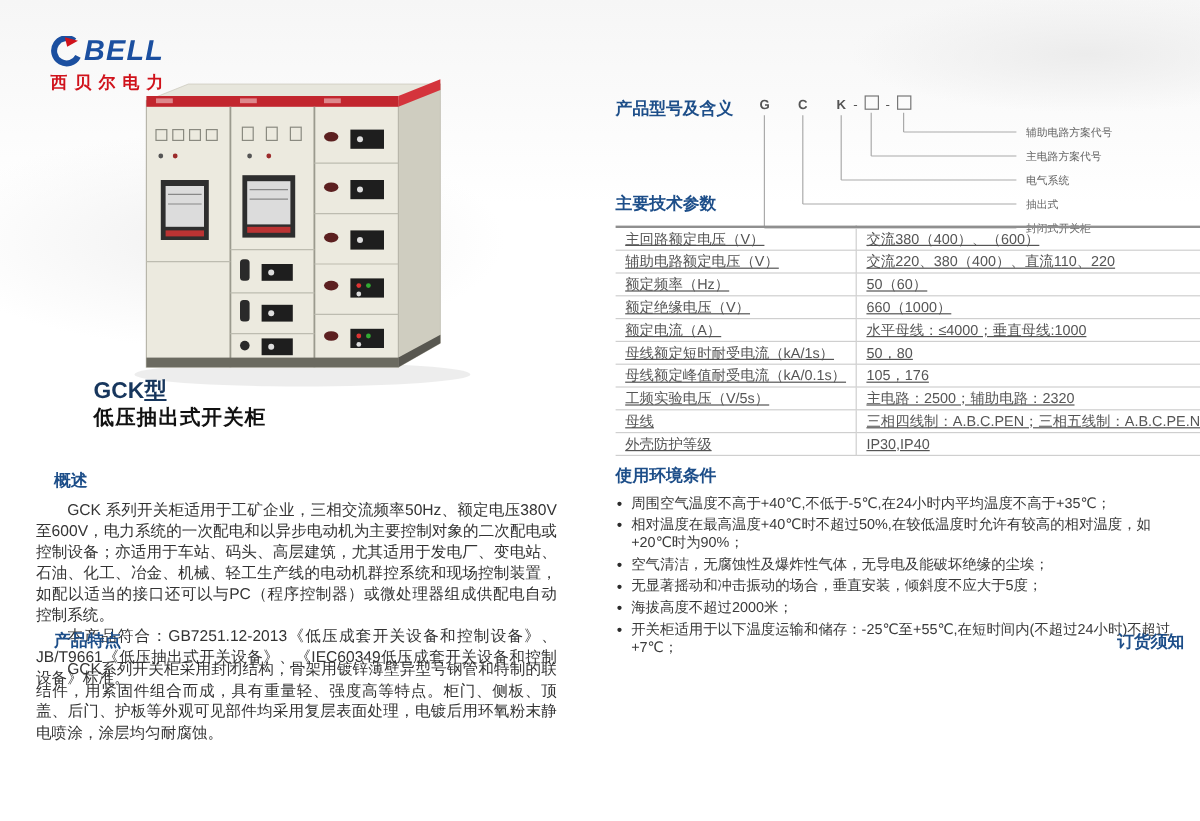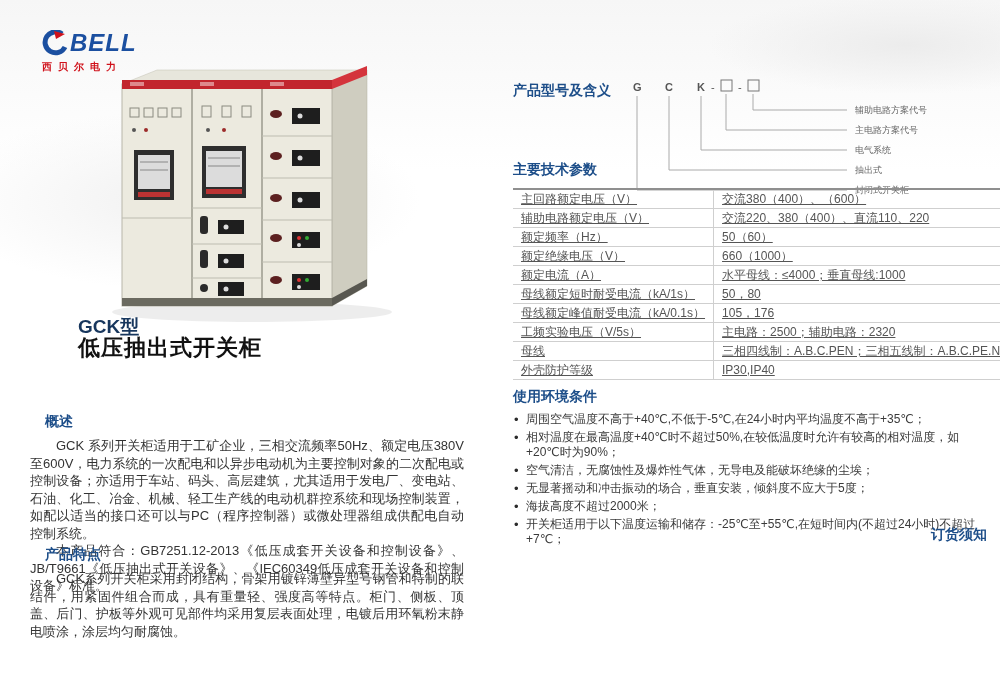--- a/index.html
+++ b/index.html
@@ -15,38 +15,38 @@
 
   
   .logo { position:absolute; left:42px; top:30px; width:140px; }
   .logo-row { display:flex; align-items:flex-end; }
   .logo-mark { width:26px; height:26px; margin-right:2px; }
   .logo-bell {
     font-size:24px; font-weight:bold; font-style:italic; letter-spacing:1px;
     color:#1b4fa0; line-height:26px;
   }
   .logo-cn {
-    margin-top:4px; color:#d0121b; font-weight:bold; font-size:10px;
+    margin-top:4px; color:#d0121b; font-weight:bold; font-size:14px;
     letter-spacing:6px; white-space:nowrap;
   }
 
   
   .photo { position:absolute; left:100px; top:58px; width:300px; height:268px; }
 
   
   .title-block { position:absolute; left:78px; top:316px; }
   .title-series { font-size:19px; font-weight:bold; color:#17365d; line-height:22px; }
-  .title-name  { font-size:22px; font-weight:bold; color:#111; line-height:20px; letter-spacing:1px; }
+  .title-name  { font-size:17px; font-weight:bold; color:#111; line-height:20px; letter-spacing:1px; }
 
   
   .sec-head { font-size:14px; font-weight:bold; color:#1d4e89;font-family:Liberation Serif, serif; }
 
   
   .overview { position:absolute; left:30px; top:392px; width:434px; }
-  .overview .sec-head, .features .sec-head { padding-left:15px; margin-bottom:6px;margin-top:21px; }
+  .overview .sec-head, .features .sec-head { padding-left:15px; margin-bottom:6px; }
   .para {
     font-size:13px; color:#333; line-height:17.5px; text-align:justify; text-indent:2em;
   }
   .features { position:absolute; left:30px; top:525px; width:434px; }
 
   
   .rcol { position:absolute; left:513px; top:76px; width:470px; height:560px; }
 
   .model-sec { position:absolute; left:0; top:0; width:470px; }
   .model-sec .sec-head { position:absolute; left:0; top:6px; }

